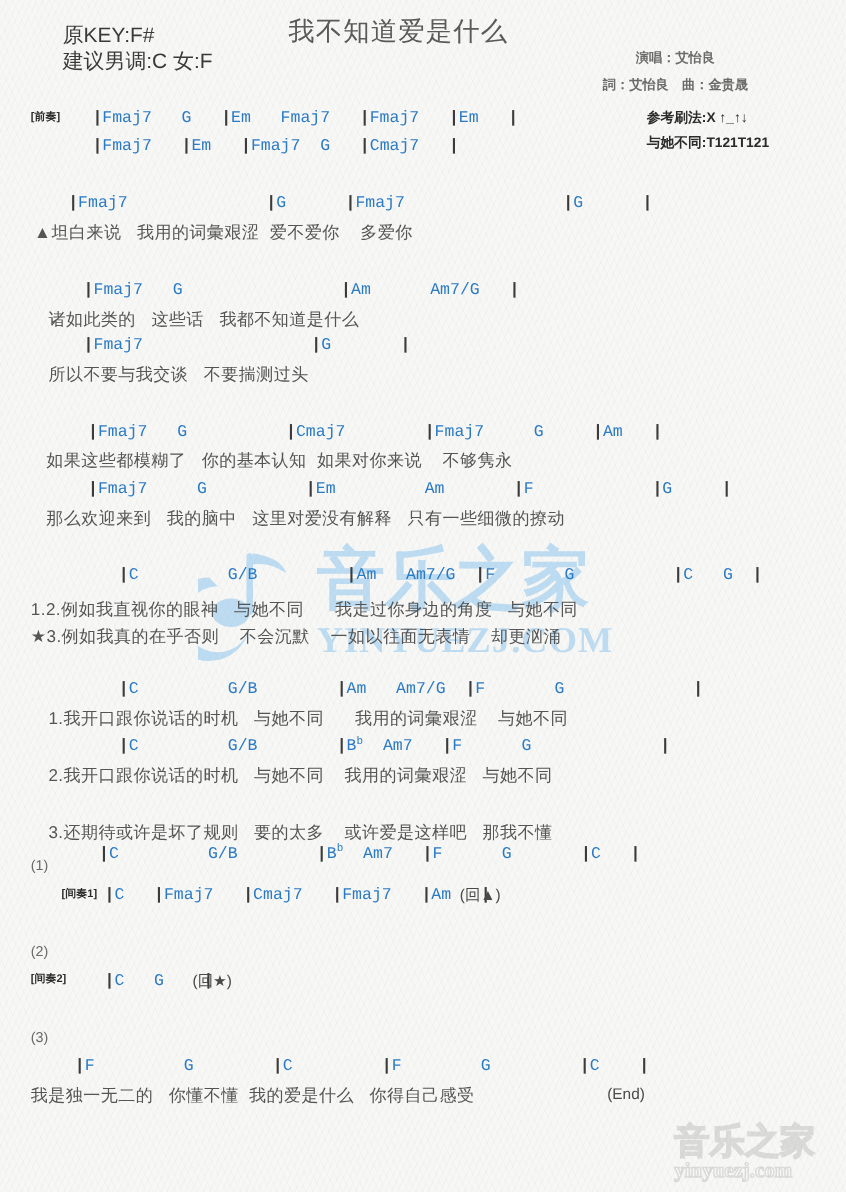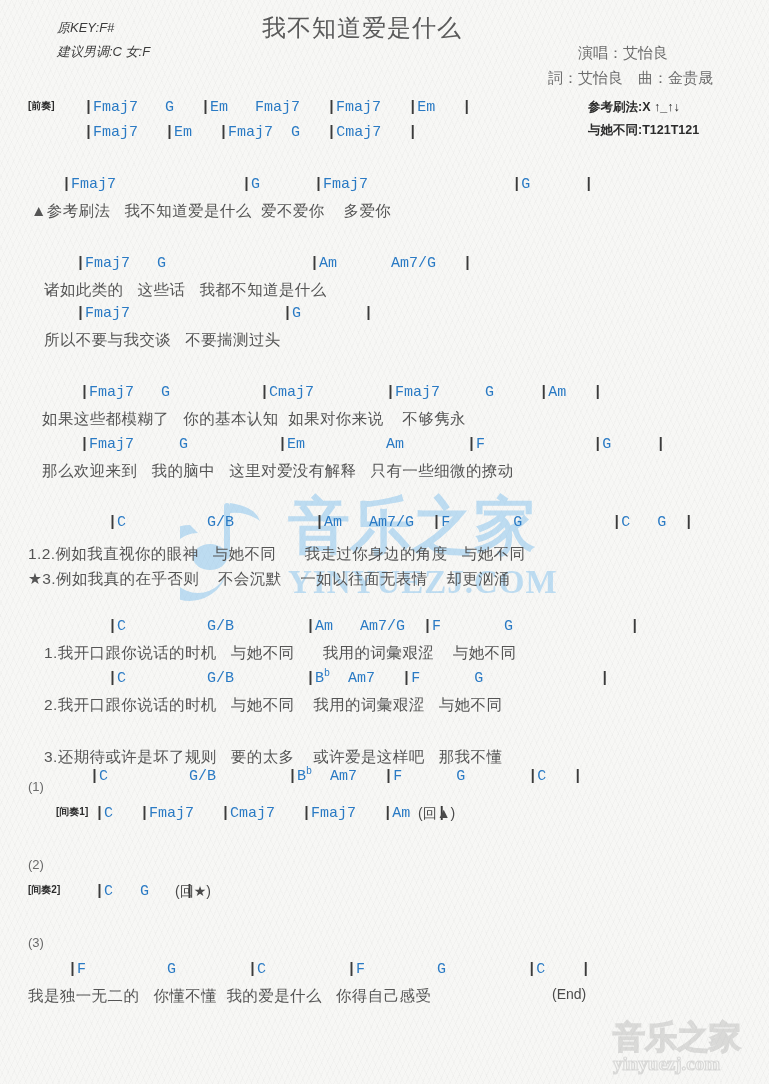--- a/index.html
+++ b/index.html
@@ -16,34 +16,34 @@
       repeating-linear-gradient(65deg, rgba(0,0,0,0.016) 0px, rgba(0,0,0,0.016) 1px, rgba(0,0,0,0) 1px, rgba(0,0,0,0) 6px),
       #f7f7f5;
     overflow: hidden;
     font-family: "Liberation Sans", "DejaVu Sans", sans-serif;
     color: #555555;
   }
   .abs { position: absolute; white-space: pre; }
 
   
   .key-line {
-    font-size: 13px;
+    font-size: 19px;
     color: #3a3a3a;
     letter-spacing: 0px;
-    font-style: italic;
   }
   .title {
     font-size: 24px;
     color: #5a5a5a;
     font-weight: 400;
     letter-spacing: 1px;
   }
   .credit {
-    font-size: 15px;
+    font-size: 12px;
     color: #6b6b6b;
+    font-weight: bold;
   }
   .play-ref {
     font-size: 12.5px;
     color: #2b2b2b;
     font-weight: bold;
   }
 
   
   .chordrow {
     font-size: 15px;
@@ -118,21 +118,21 @@
   <div class="abs credit" style="left:548px; top:69px;">詞：艾怡良　曲：金贵晟</div>
 
   <div class="abs play-ref" style="left:588px; top:99px;">参考刷法:X ↑_↑↓</div>
   <div class="abs play-ref" style="left:588px; top:122px;">与她不同:T121T121</div>
 
   <div class="abs sect-label" style="left:28px; top:99px;">[前奏]</div>
   <div class="abs chordrow" style="left:84px; top:99px;"><span class="bar">|</span>Fmaj7   G   <span class="bar">|</span>Em   Fmaj7   <span class="bar">|</span>Fmaj7   <span class="bar">|</span>Em   <span class="bar">|</span></div>
   <div class="abs chordrow" style="left:84px; top:124px;"><span class="bar">|</span>Fmaj7   <span class="bar">|</span>Em   <span class="bar">|</span>Fmaj7  G   <span class="bar">|</span>Cmaj7   <span class="bar">|</span></div>
 
   <div class="abs chordrow" style="left:62px; top:176px;"><span class="bar">|</span>Fmaj7              <span class="bar">|</span>G      <span class="bar">|</span>Fmaj7                <span class="bar">|</span>G      <span class="bar">|</span></div>
-  <div class="abs lyricrow" style="left:31px; top:201px;">▲参考刷法   我不知道爱是什么  爱不爱你    多爱你</div>
+  <div class="abs lyricrow" style="left:31px; top:201px;">▲坦白来说   我用的词彙艰涩  爱不爱你    多爱你</div>
 
   <div class="abs chordrow" style="left:76px; top:255px;"><span class="bar">|</span>Fmaj7   G                <span class="bar">|</span>Am      Am7/G   <span class="bar">|</span></div>
   <div class="abs lyricrow" style="left:44px; top:280px;">诸如此类的   这些话   我都不知道是什么</div>
   <div class="abs chordrow" style="left:76px; top:305px;"><span class="bar">|</span>Fmaj7                 <span class="bar">|</span>G       <span class="bar">|</span></div>
   <div class="abs lyricrow" style="left:44px; top:330px;">所以不要与我交谈   不要揣测过头</div>
 
   <div class="abs chordrow" style="left:80px; top:384px;"><span class="bar">|</span>Fmaj7   G          <span class="bar">|</span>Cmaj7        <span class="bar">|</span>Fmaj7     G     <span class="bar">|</span>Am   <span class="bar">|</span></div>
   <div class="abs lyricrow" style="left:42px; top:409px;">如果这些都模糊了   你的基本认知  如果对你来说    不够隽永</div>
   <div class="abs chordrow" style="left:80px; top:436px;"><span class="bar">|</span>Fmaj7     G          <span class="bar">|</span>Em         Am       <span class="bar">|</span>F            <span class="bar">|</span>G     <span class="bar">|</span></div>
   <div class="abs lyricrow" style="left:42px; top:461px;">那么欢迎来到   我的脑中   这里对爱没有解释   只有一些细微的撩动</div>

